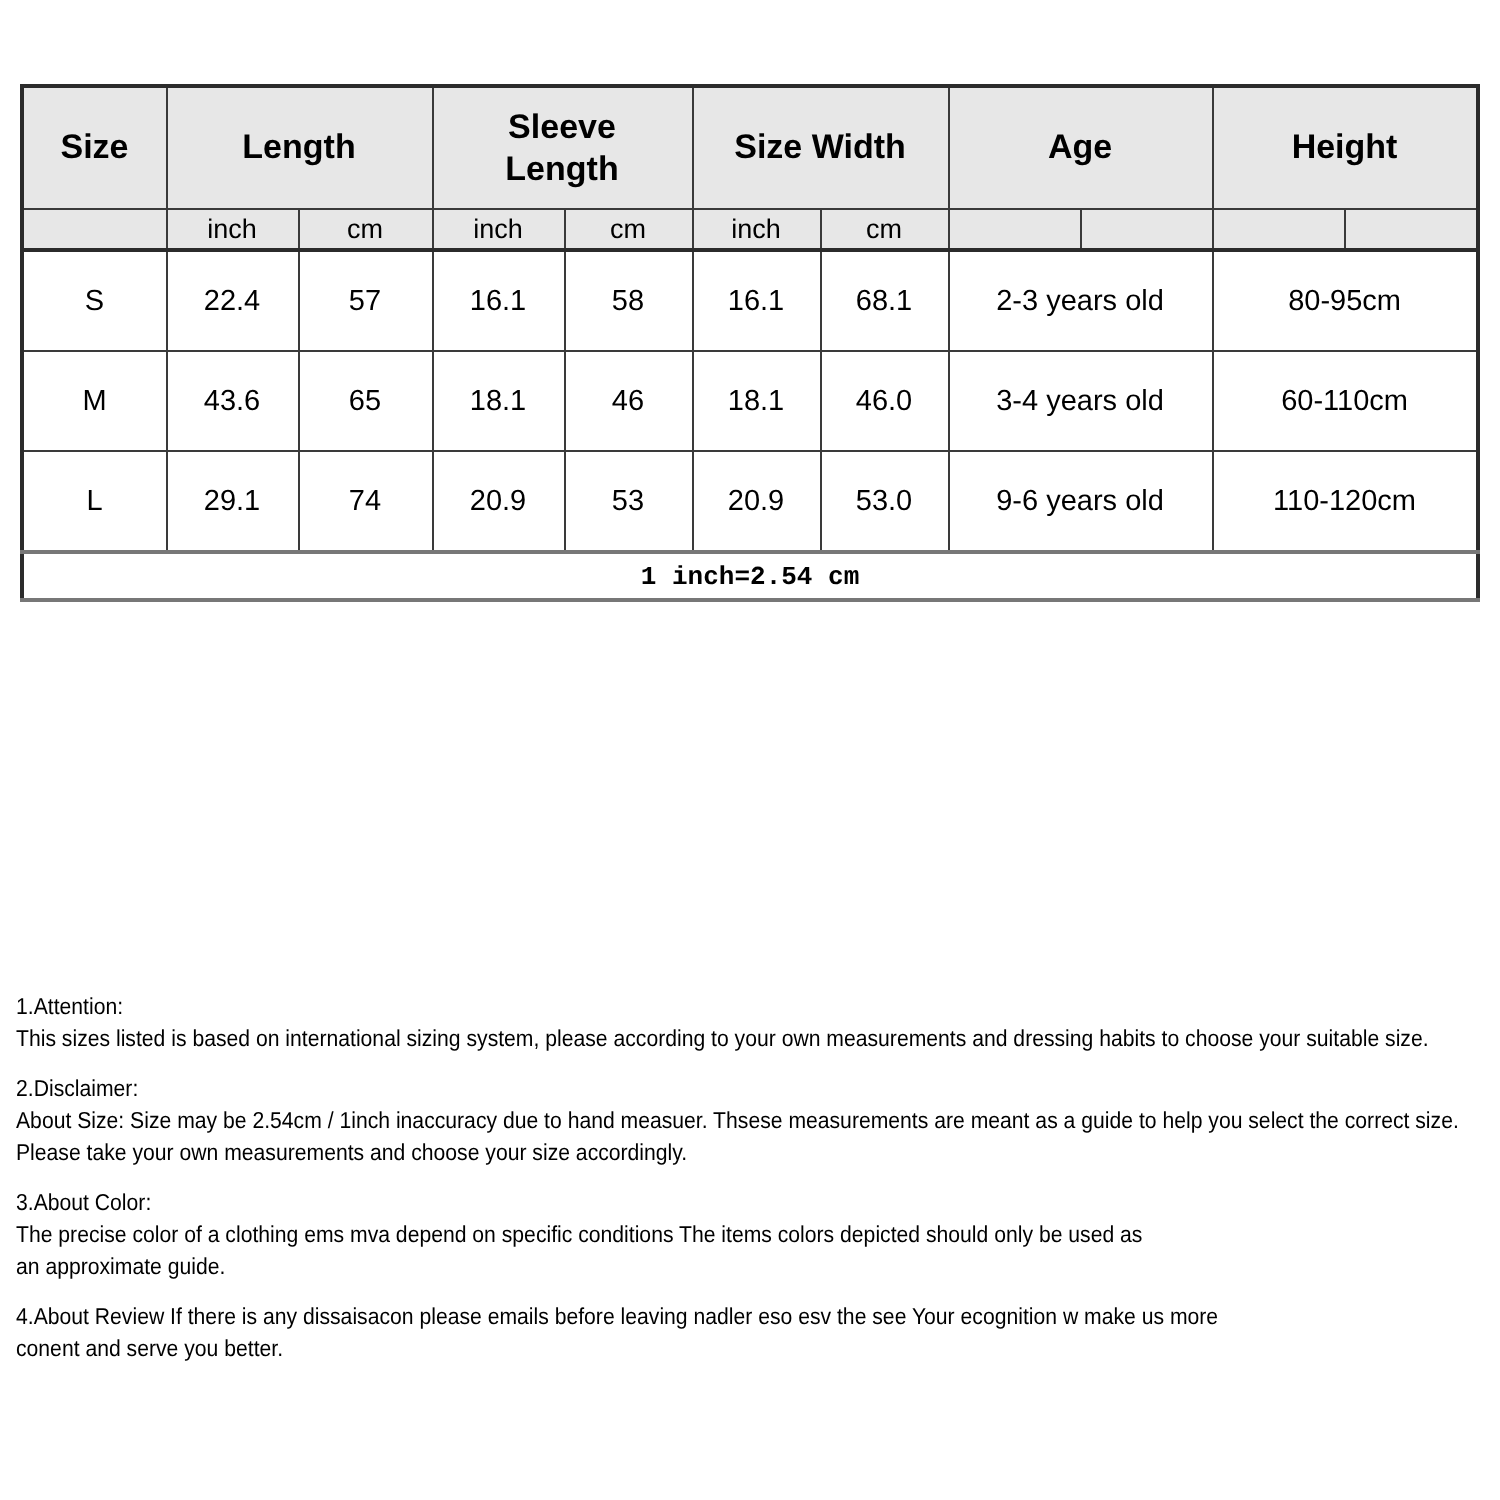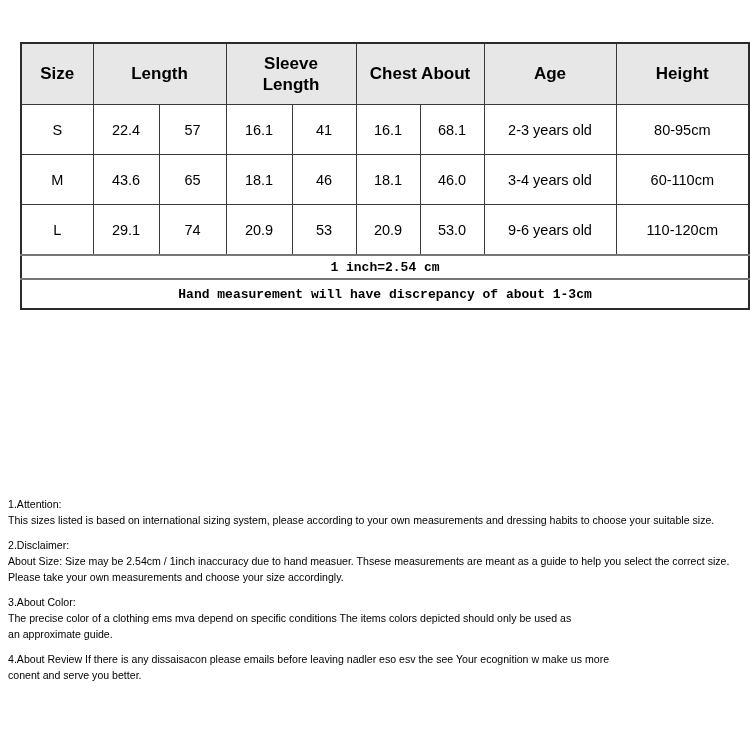--- a/index.html
+++ b/index.html
@@ -13,21 +13,21 @@
     color: #000;
   }
   .page {
     position: relative;
     width: 750px;
     height: 750px;
     background: #ffffff;
   }
   .table-wrap {
     position: absolute;
-    left: 20px;
+    left: 10px;
     top: 42px;
   }
   table.size-chart {
     border-collapse: collapse;
     table-layout: fixed;
     width: 728px;
     border: 2px solid #2b2b2b;
   }
   table.size-chart th,
   table.size-chart td {
@@ -112,32 +112,45 @@
           <col style="width:66px">
         <col style="width:66px">
           <col style="width:67px">
       </colgroup>
 
       <tbody>
           <tr class="header-row">
         <th>Size</th>
         <th colspan="2">Length</th>
         <th colspan="2"><span class="wrap-narrow">Sleeve Length</span></th>
-        <th colspan="2">Chest About</th>
+        <th colspan="2">Size Width</th>
         <th colspan="2">Age</th>
         <th colspan="2">Height</th>
       </tr>
 
+      <tr class="units-row">
+        <td></td>
+        <td>inch</td>
+        <td>cm</td>
+        <td>inch</td>
+        <td>cm</td>
+        <td>inch</td>
+        <td>cm</td>
+        <td></td>
+        <td></td>
+        <td></td>
+        <td></td>
+      </tr>
 
       <tr class="data-row">
         <td>S</td>
         <td>22.4</td>
         <td>57</td>
         <td>16.1</td>
-        <td>41</td>
+        <td>58</td>
         <td>16.1</td>
         <td>68.1</td>
         <td colspan="2">2-3 years old</td>
         <td colspan="2">80-95cm</td>
       </tr>
 
       <tr class="data-row">
         <td>M</td>
         <td>43.6</td>
         <td>65</td>
@@ -159,23 +172,20 @@
         <td>53.0</td>
         <td colspan="2">9-6 years old</td>
         <td colspan="2">110-120cm</td>
       </tr>
 
 
 
       <tr class="footnote-row conversion">
         <td colspan="11">1 inch=2.54 cm</td>
       </tr>
-      <tr class="footnote-row disclaimer">
-        <td colspan="11">Hand measurement will have discrepancy of about 1-3cm</td>
-      </tr>
     </tbody>
       </table>
   </div>
 
   <div class="notes">
     <div class="note-block">
       <div class="note-line">1.Attention:</div>
       <div class="note-line">This sizes listed is based on international sizing system, please according to your own measurements and dressing habits to choose your suitable size.</div>
     </div>
     <div class="note-block">

